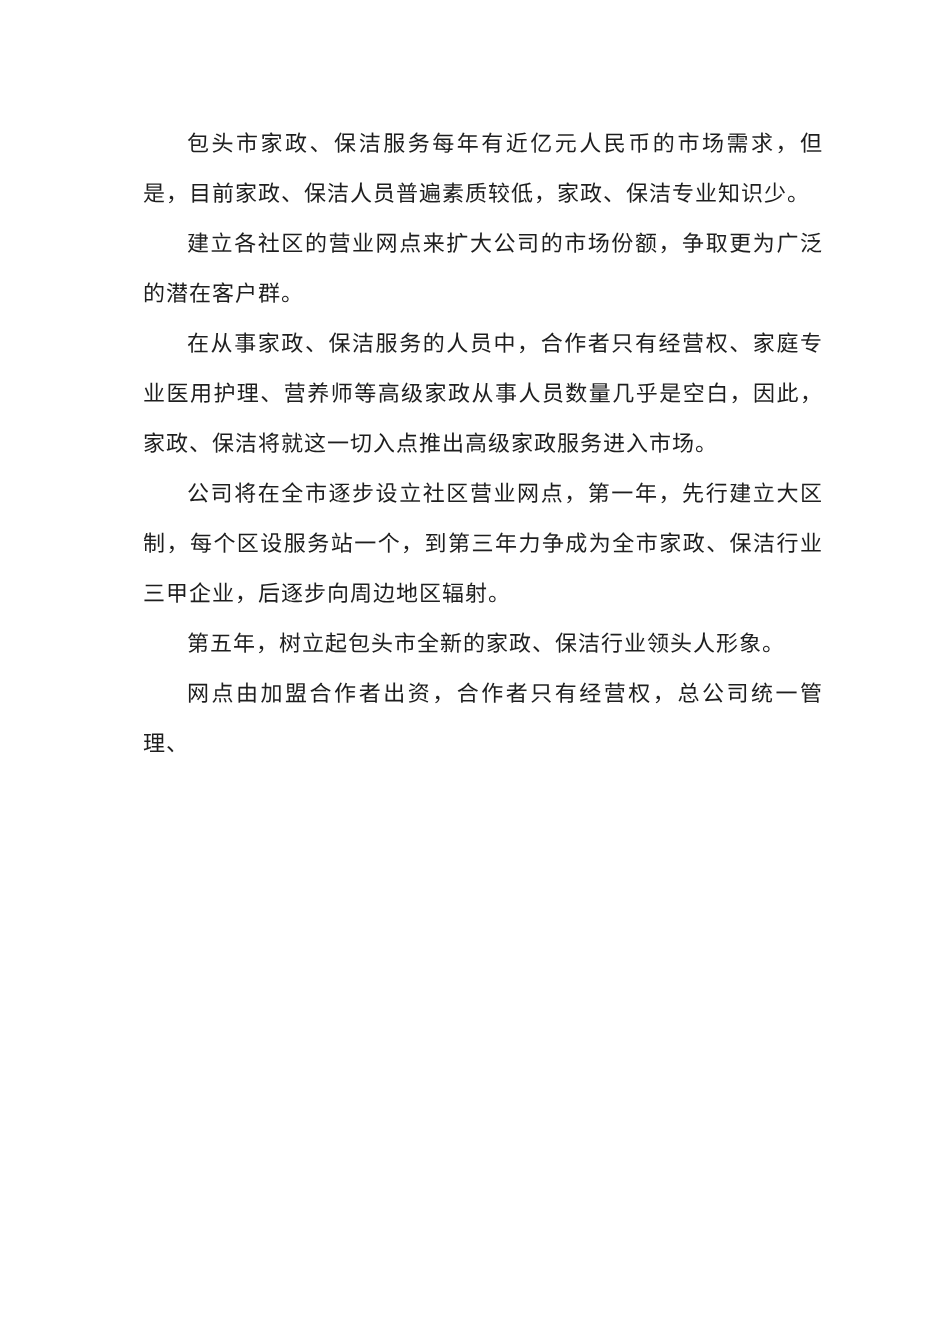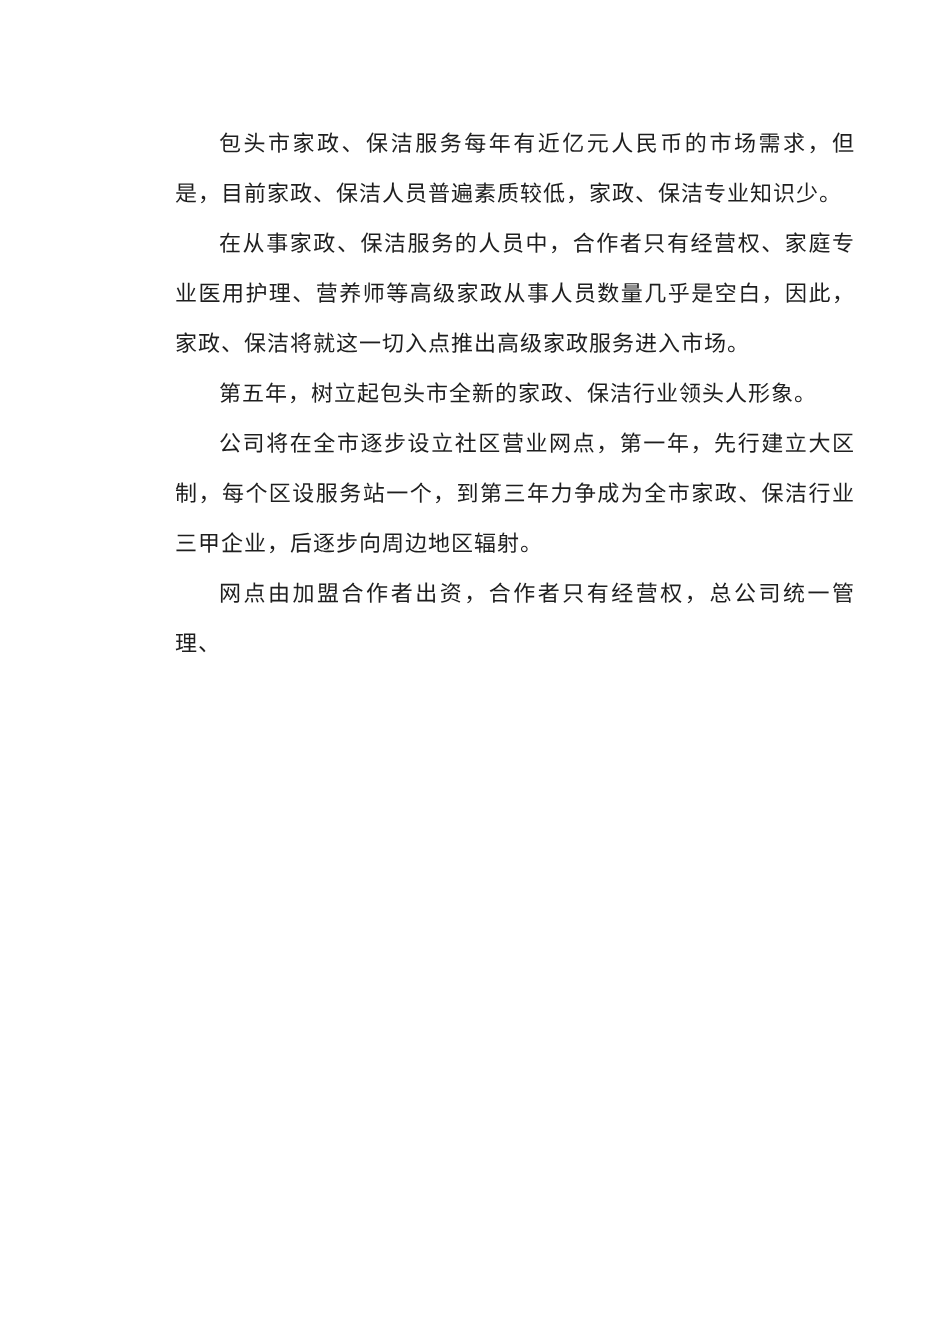--- a/index.html
+++ b/index.html
@@ -19,35 +19,35 @@
     position: absolute;
     left: 143px;
     top: 119px;
     width: 680px;
     font-family: "Liberation Serif", "DejaVu Serif", serif;
     font-size: 22px;
     line-height: 50px;
     color: #1e1e1e;
     text-align: justify;
     letter-spacing: 1px;
-    margin-left: 32px;
   }
   .content p {
     margin: 0;
     padding: 0;
     text-indent: 2em;
     font-weight: 400;
     text-rendering: optimizeLegibility;
   }
 </style>
 </head>
 <body>
 
 <div class="page" style="background: rgb(255, 255, 255);">
   <div class="content" style="color: rgb(30, 30, 30);">
 
   <p>包头市家政、保洁服务每年有近亿元人民币的市场需求，但是，目前家政、保洁人员普遍素质较低，家政、保洁专业知识少。</p>
+      <p>建立各社区的营业网点来扩大公司的市场份额，争取更为广泛的潜在客户群。</p>
       <p>在从事家政、保洁服务的人员中，合作者只有经营权、家庭专业医用护理、营养师等高级家政从事人员数量几乎是空白，因此，家政、保洁将就这一切入点推出高级家政服务进入市场。</p>
+      <p>公司将在全市逐步设立社区营业网点，第一年，先行建立大区制，每个区设服务站一个，到第三年力争成为全市家政、保洁行业三甲企业，后逐步向周边地区辐射。</p>
       <p>第五年，树立起包头市全新的家政、保洁行业领头人形象。</p>
-      <p>公司将在全市逐步设立社区营业网点，第一年，先行建立大区制，每个区设服务站一个，到第三年力争成为全市家政、保洁行业三甲企业，后逐步向周边地区辐射。</p>
       <p>网点由加盟合作者出资，合作者只有经营权，总公司统一管理、</p>
     </div>
 </div>
 
 </body></html>

